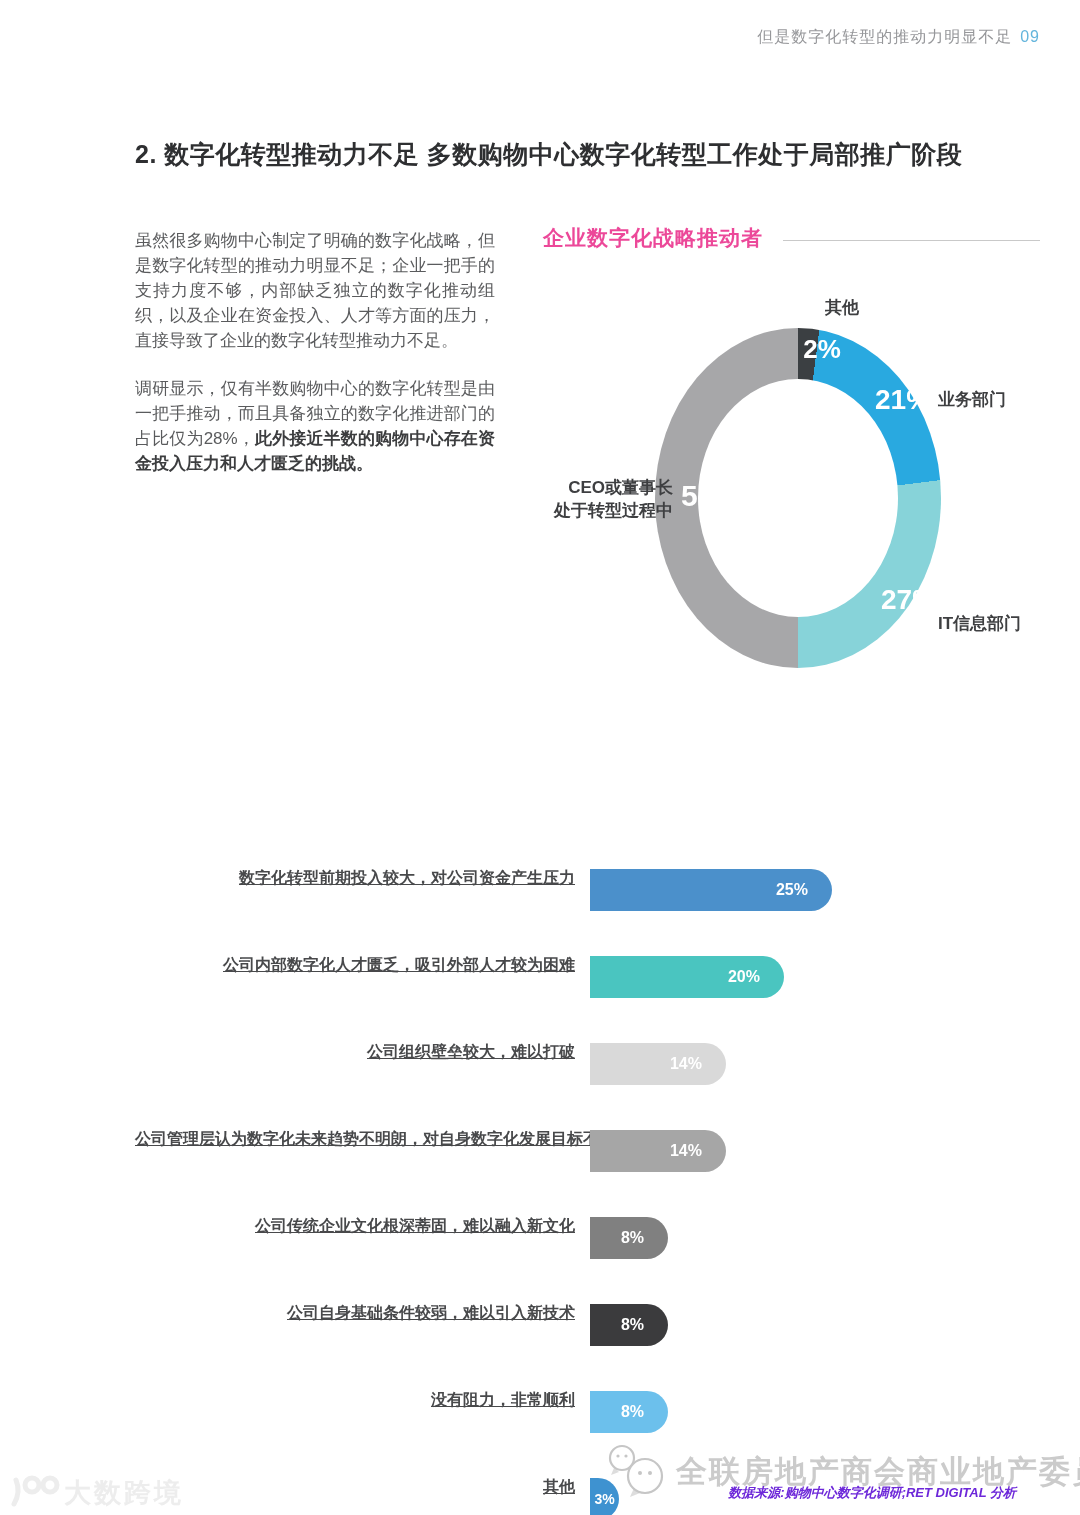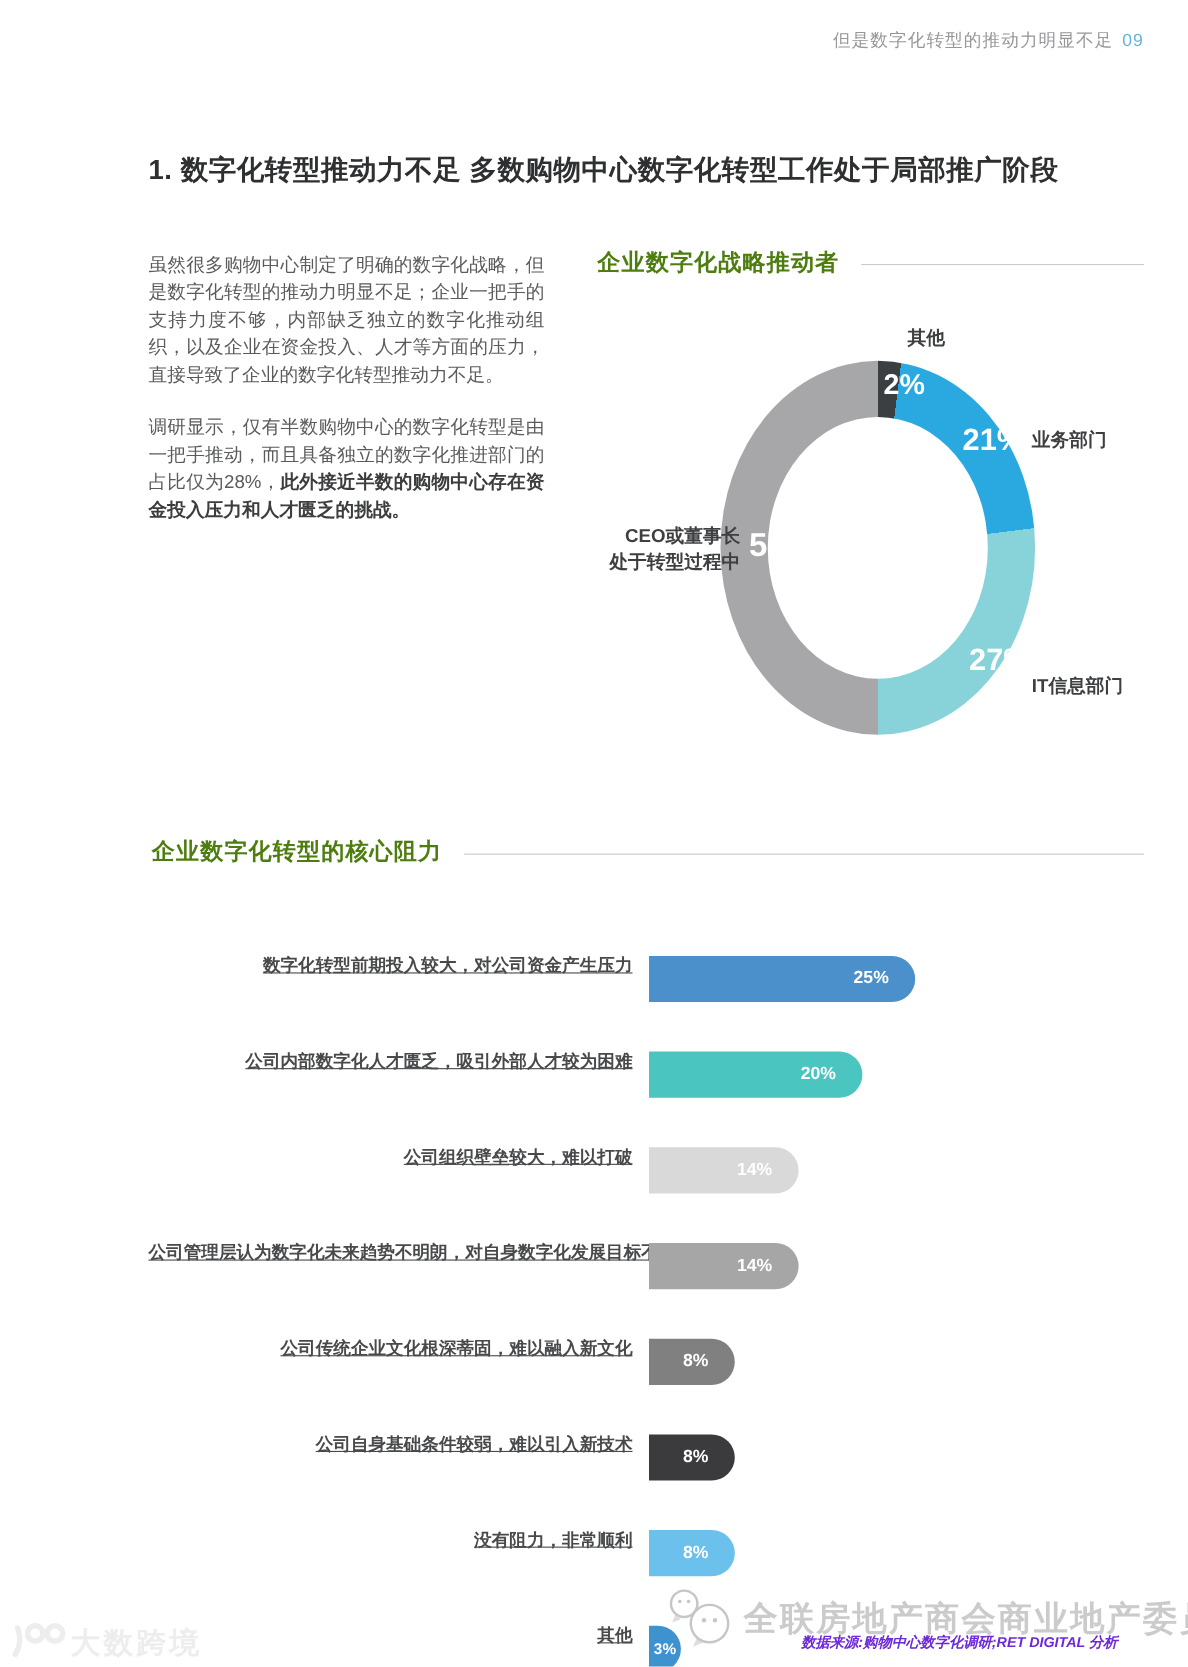--- a/index.html
+++ b/index.html
@@ -19,21 +19,21 @@
     font-size:25px; font-weight:bold; color:#2e2f31; white-space:nowrap; letter-spacing:0.5px; }
 
   
   .paras { position:absolute; left:135px; top:228px; width:360px;
     font-size:17px; line-height:25px; color:#5a5b5d; text-align:justify; }
   .paras p + p { margin-top:23px; }
   .paras .bold { font-weight:bold; color:#3c3d3f; }
 
   
   .chart-title-row { display:flex; align-items:center; }
-  .chart-title { font-size:21px; font-weight:bold; color:#4d7c0f; letter-spacing:1px; white-space:nowrap; }
+  .chart-title { font-size:21px; font-weight:bold; color:#ec4899; letter-spacing:1px; white-space:nowrap; }
   .hline { flex:1; height:1px; background:#c9c9c9; margin-left:20px; margin-top:4px; }
 
   
   .chart1 { position:absolute; left:543px; top:224px; width:497px; height:470px; }
   .donut-wrap { position:absolute; left:112px; top:104px; width:286px; height:340px; }
   .donut { position:absolute; inset:0; border-radius:50%; }
   .donut-hole { position:absolute; left:15%; top:15%; width:70%; height:70%; border-radius:50%; background:#fff; }
   .dlabel { position:absolute; white-space:pre-line; }
   .dlabel.name { font-size:17px; font-weight:bold; color:#3e3f41; line-height:23px; }
   .dlabel.pct { color:#ffffff; font-weight:bold; }
@@ -60,21 +60,21 @@
 </style>
 </head>
 <body>
 
 <div class="page">
 
   <div class="header">
     <span>但是数字化转型的推动力明显不足</span><span class="pagenum">09</span>
   </div>
 
-  <div class="main-title">1. 数字化转型推动力不足 多数购物中心数字化转型工作处于局部推广阶段</div>
+  <div class="main-title">2. 数字化转型推动力不足 多数购物中心数字化转型工作处于局部推广阶段</div>
 
   <div class="paras">
     <p>虽然很多购物中心制定了明确的数字化战略，但是数字化转型的推动力明显不足；企业一把手的支持力度不够，内部缺乏独立的数字化推动组织，以及企业在资金投入、人才等方面的压力，直接导致了企业的数字化转型推动力不足。</p>
     <p><span>调研显示，仅有半数购物中心的数字化转型是由一把手推动，而且具备独立的数字化推进部门的占比仅为28%，</span><span class="bold">此外接近半数的购物中心存在资金投入压力和人才匮乏的挑战。</span></p>
   </div>
 
   <div class="chart1">
     <div class="chart-title-row">
       <span class="chart-title">企业数字化战略推动者</span>
       <span class="hline"></span>
@@ -88,24 +88,20 @@
     <div class="dlabel pct" style="left:247px; top:110px; width:64px; text-align:center; font-size:26px;">2%</div>
     <div class="dlabel pct" style="left:332px; top:160px; font-size:28px;">21%</div>
     <div class="dlabel name" style="left:395px; top:164px;">业务部门</div>
     <div class="dlabel pct" style="left:338px; top:360px; font-size:28px;">27%</div>
     <div class="dlabel name" style="left:395px; top:388px;">IT信息部门</div>
     <div class="dlabel pct" style="left:138px; top:255px; font-size:30px;">50%</div>
     <div class="dlabel name" style="left:0px; top:252px; width:130px; text-align:right;">CEO或董事长
 处于转型过程中</div>
   </div>
 
-  <div class="chart2-title chart-title-row">
-    <span class="chart-title">企业数字化转型的核心阻力</span>
-    <span class="hline"></span>
-  </div>
   <div class="bar-rows" id="bar-rows">
       <div class="bar-row">
         <div class="bar-label">数字化转型前期投入较大，对公司资金产生压力</div>
         <div class="bar" style="width: 242px; background: rgb(75, 144, 203);">
           <span class="pct">25%</span>
         </div>
       </div>
       <div class="bar-row">
         <div class="bar-label">公司内部数字化人才匮乏，吸引外部人才较为困难</div>
         <div class="bar" style="width: 194px; background: rgb(74, 197, 192);">

